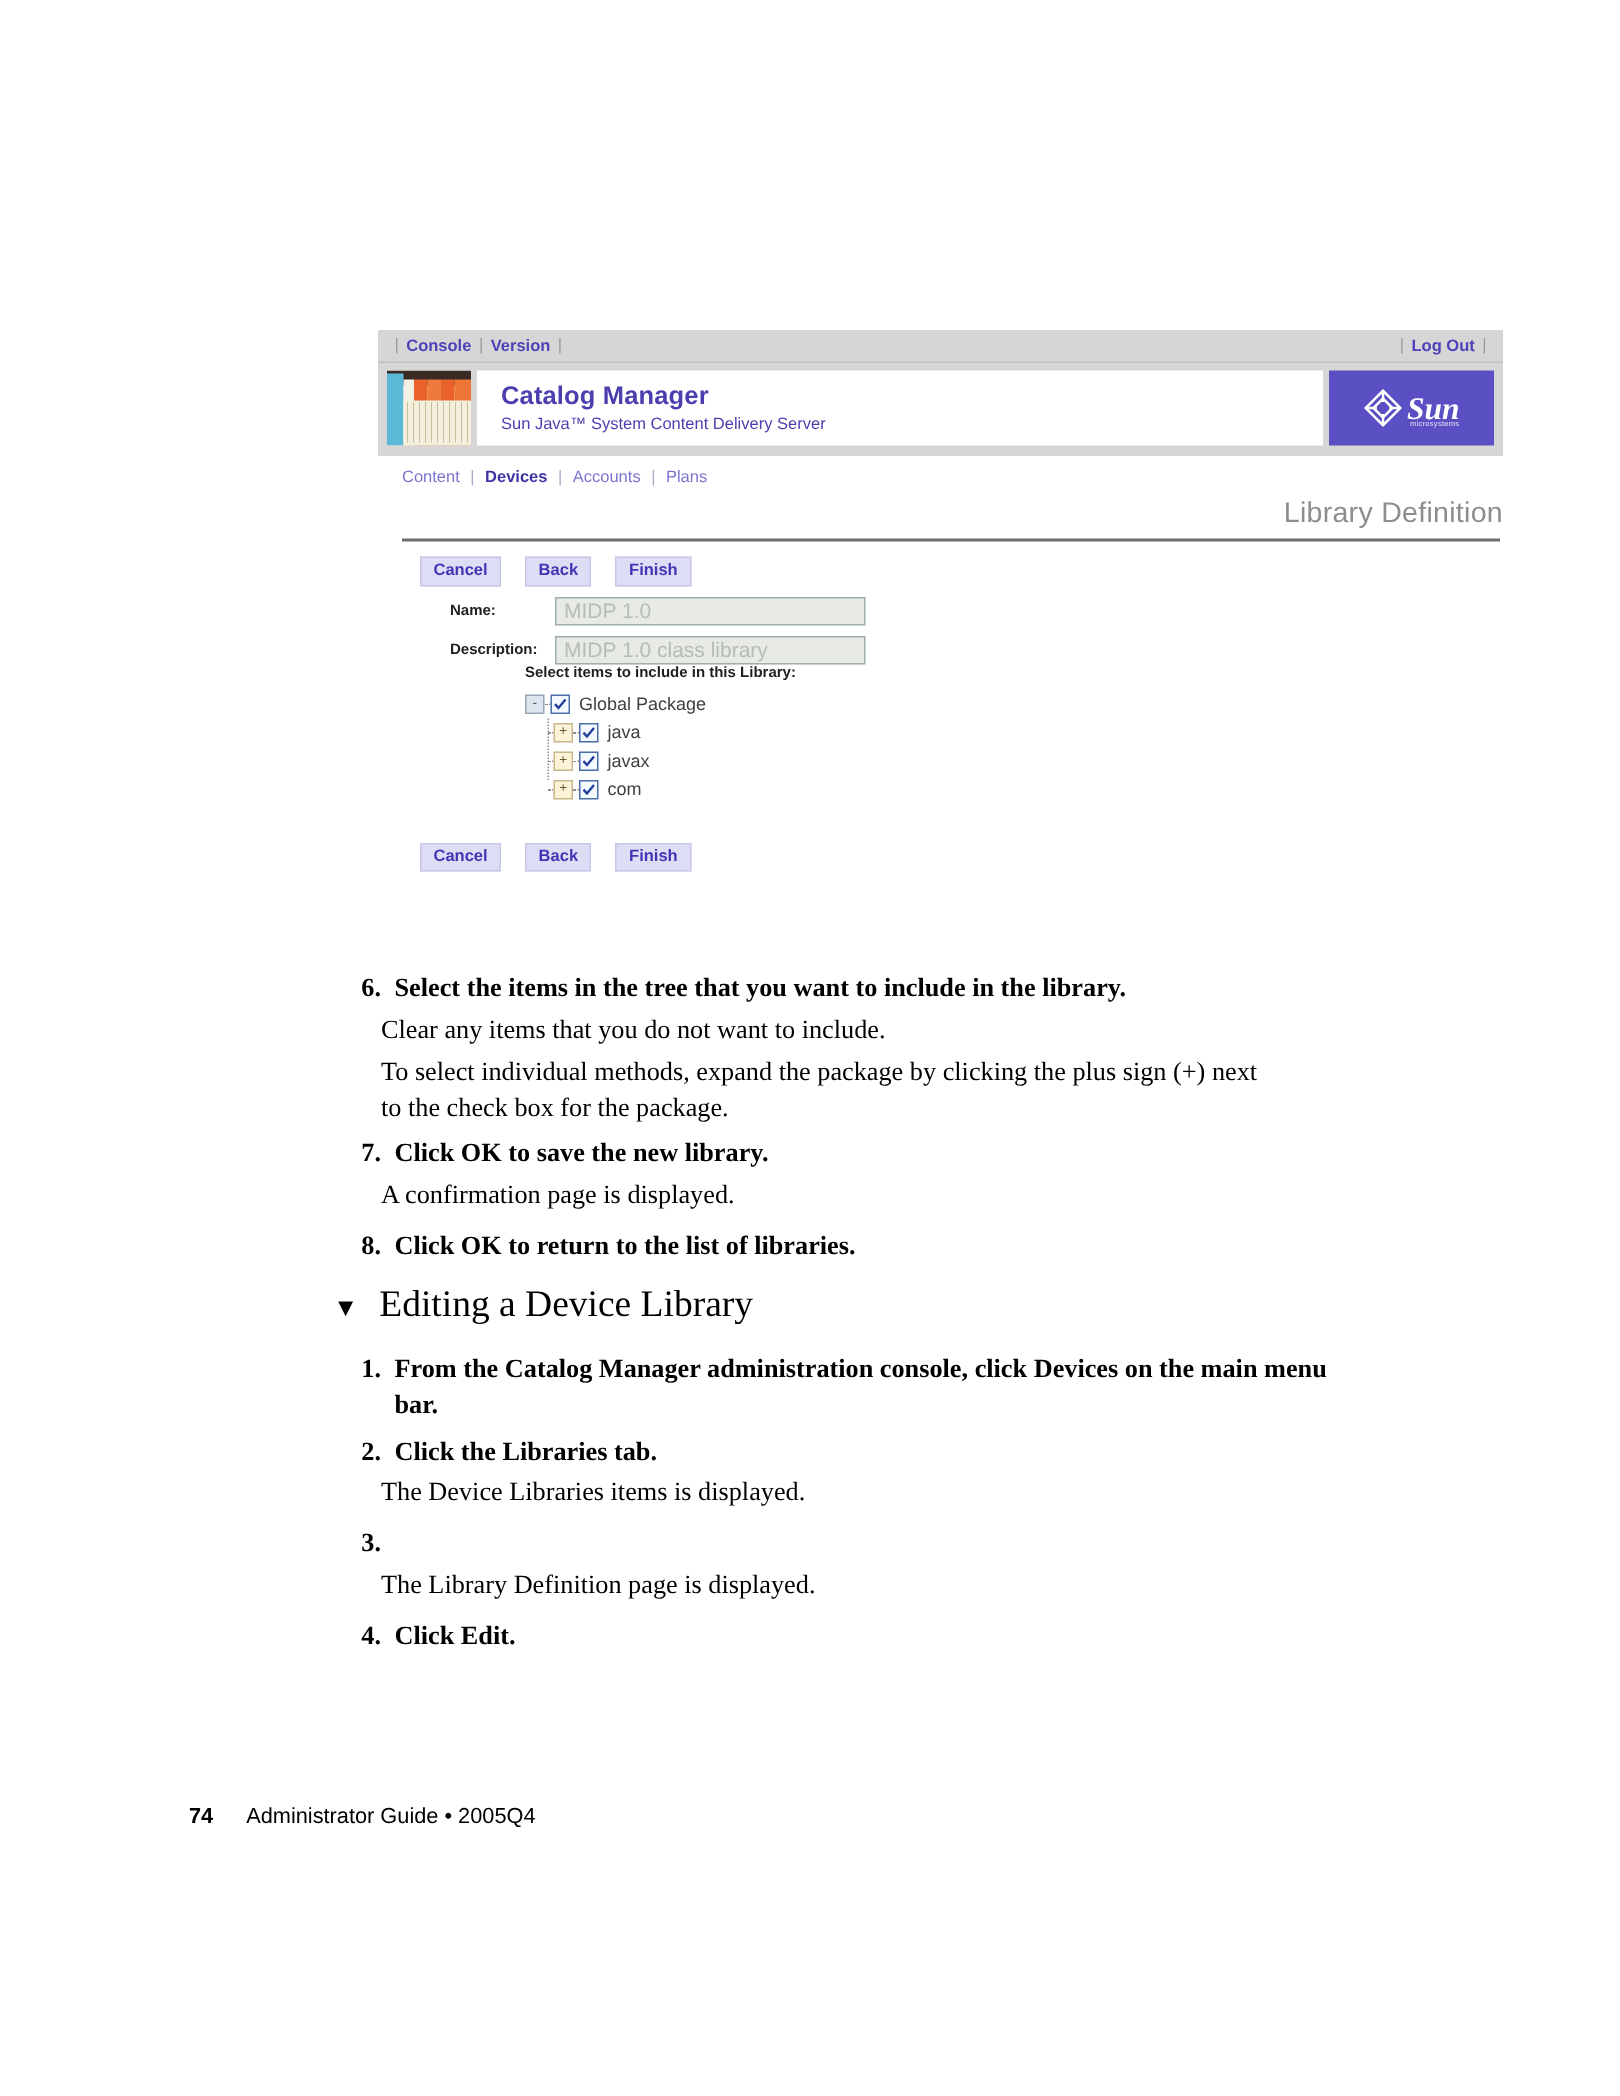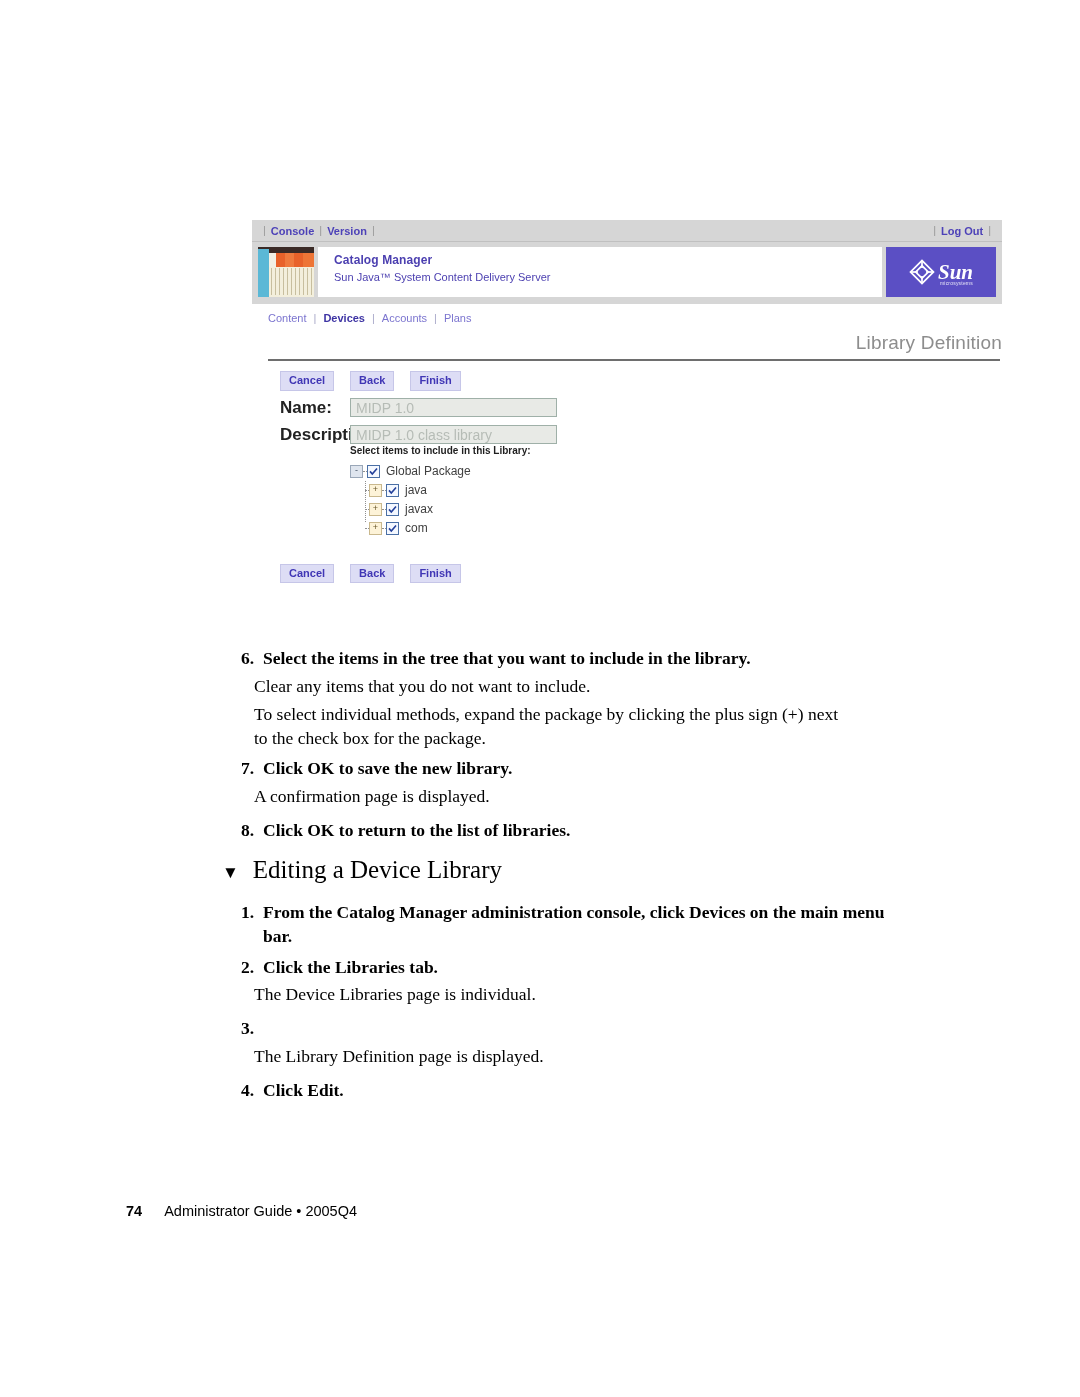--- a/index.html
+++ b/index.html
@@ -95,21 +95,21 @@
 
   .brand-title-box {
     flex: 1 1 auto;
     background: #ffffff;
     margin-left: 4px;
     padding: 7px 0 0 16px;
     box-sizing: border-box;
   }
   .brand-title {
     color: #4b3fb0;
-    font-size: 12px;
+    font-size: 17px;
     font-weight: bold;
     letter-spacing: .1px;
     line-height: 1.15;
   }
   .brand-sub {
     color: #4b3fb0;
     font-size: 11px;
     margin-top: 3px;
   }
   .brand-sun {
@@ -203,25 +203,26 @@
     cursor: pointer;
   }
 
   .form-row {
     display: flex;
     align-items: center;
     margin-top: 7px;
     padding-left: 28px;
   }
   .form-label {
-    font-size: 17px;
+    font-size: 10px;
     font-weight: bold;
     color: #222222;
     width: 70px;
     flex: 0 0 auto;
+    margin-left: 20px;
   }
   .form-input {
     width: 200px;
     height: 15px;
     background: #e8eae6;
     border: 1px solid #9fb0a8;
     color: #b6bcb6;
     font-size: 14px;
     font-family: "Liberation Sans", sans-serif;
     padding: 1px 0 1px 5px;
@@ -528,21 +529,21 @@
       <span>From the Catalog Manager administration console, click Devices on the main</span>
       <span>menu bar.</span>
     </span>
   </div>
 
   <div class="step" style="left:224px; top:955px; width:700px;">
     <span class="num">2.</span>
     <span class="txt">Click the Libraries tab.</span>
   </div>
 
-  <div class="para" style="left:254px; top:982px;">The Device Libraries page is individual.</div>
+  <div class="para" style="left:254px; top:982px;">The Device Libraries items is displayed.</div>
 
   <div class="step" style="left:224px; top:1016px; width:700px;">
     <span class="num">3.</span>
   </div>
 
   <div class="para" style="left:254px; top:1044px;">The Library Definition page is displayed.</div>
 
   <div class="step" style="left:224px; top:1078px; width:700px;">
     <span class="num">4.</span>
     <span class="txt">Click Edit.</span>

